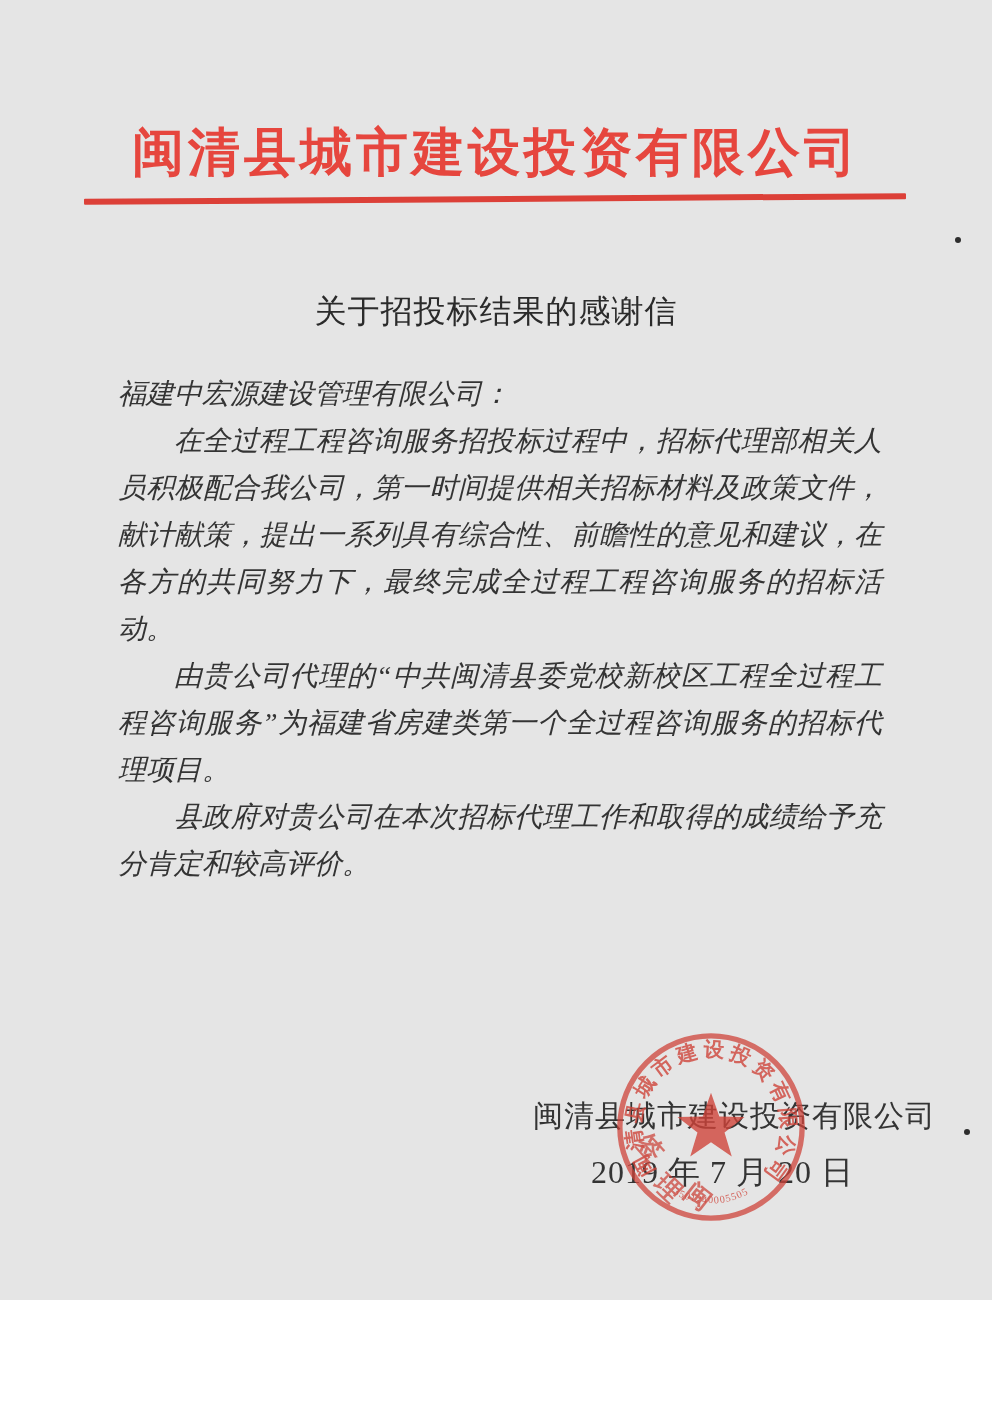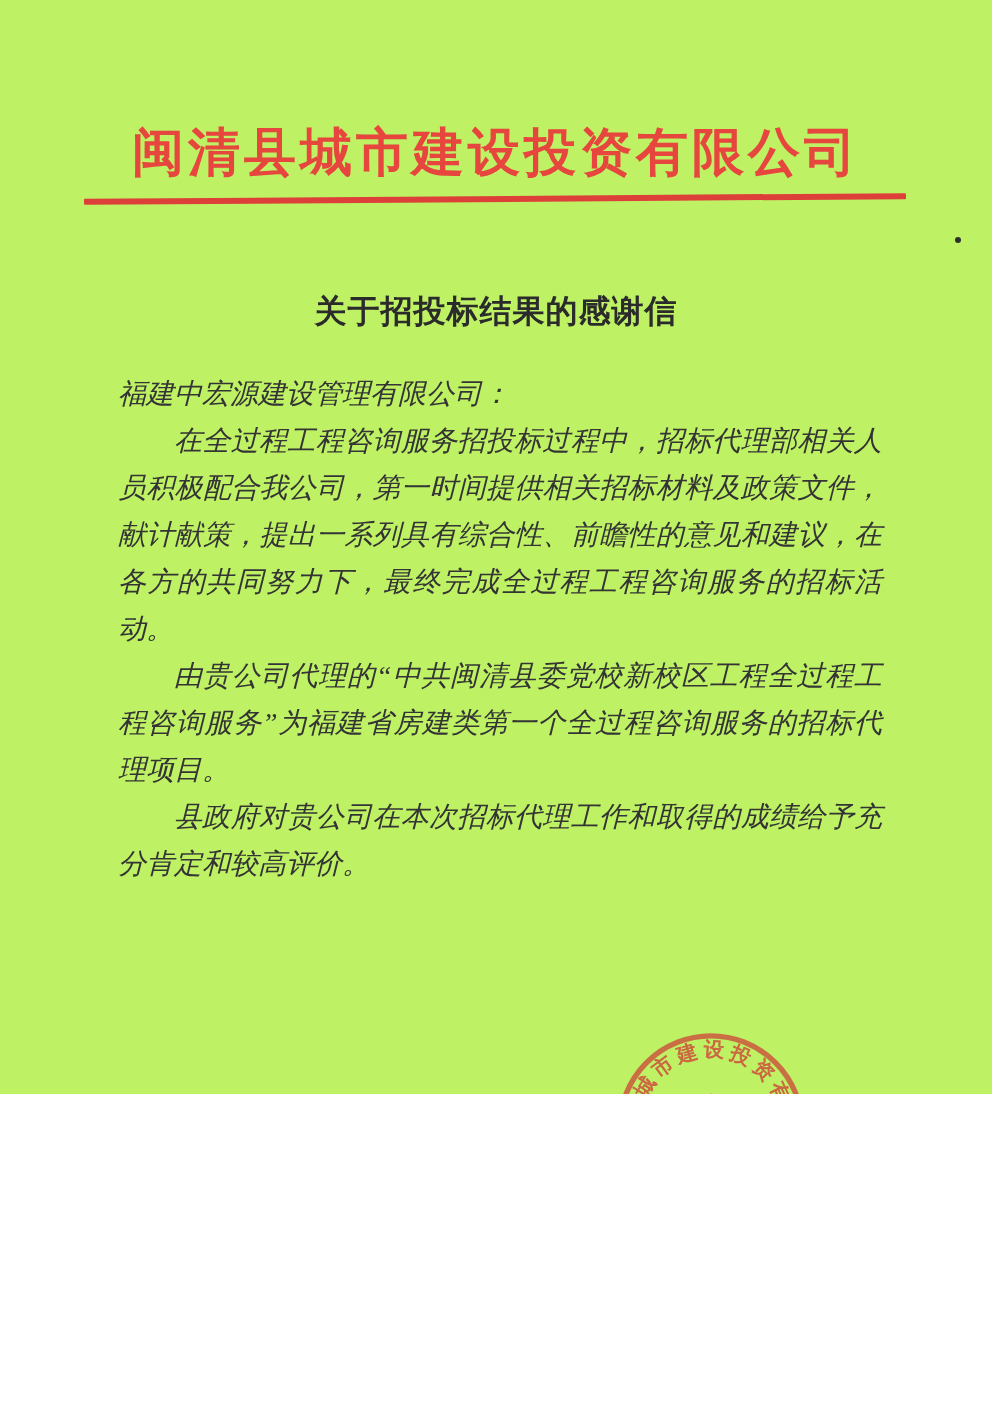--- a/index.html
+++ b/index.html
@@ -1,32 +1,32 @@
 <!DOCTYPE html>
 <html><head>
 <meta charset="utf-8">
 <style>
   html,body{margin:0;padding:0;background:#ffffff;}
   .page{
-    position:relative;width:992px;height:1094px;background:#bef264;
+    position:relative;width:992px;height:1300px;background:#e5e5e5;
     overflow:hidden;font-family:"Liberation Serif","DejaVu Serif",serif;
     color:#333;margin:0 auto;
   }
   .letterhead{
     position:absolute;top:118px;left:0;width:100%;margin:0;
     text-align:center;color:#e6463e;font-size:52px;font-weight:bold;
     letter-spacing:4px;font-family:"Liberation Serif","DejaVu Serif",serif;
   }
   .rule{
     position:absolute;top:196px;left:84px;width:822px;height:6px;
     background:#dc4038;transform:rotate(-0.4deg);border-radius:1px;
   }
   .doc-title{
     position:absolute;top:290px;left:0;width:100%;margin:0;
-    text-align:center;font-size:32px;font-weight:700;color:#2b2b2b;
+    text-align:center;font-size:32px;font-weight:400;color:#2b2b2b;
     letter-spacing:1px;font-family:"Liberation Sans","DejaVu Sans",sans-serif;
   }
   .letter-body{
     position:absolute;top:370px;left:118px;width:764px;
     font-size:28px;line-height:47px;color:#343434;
     text-align:justify;
   }
   .letter-body p{margin:0;padding:0;font-style:italic;}
   .letter-body p.para{text-indent:2em;}
   .signature{

